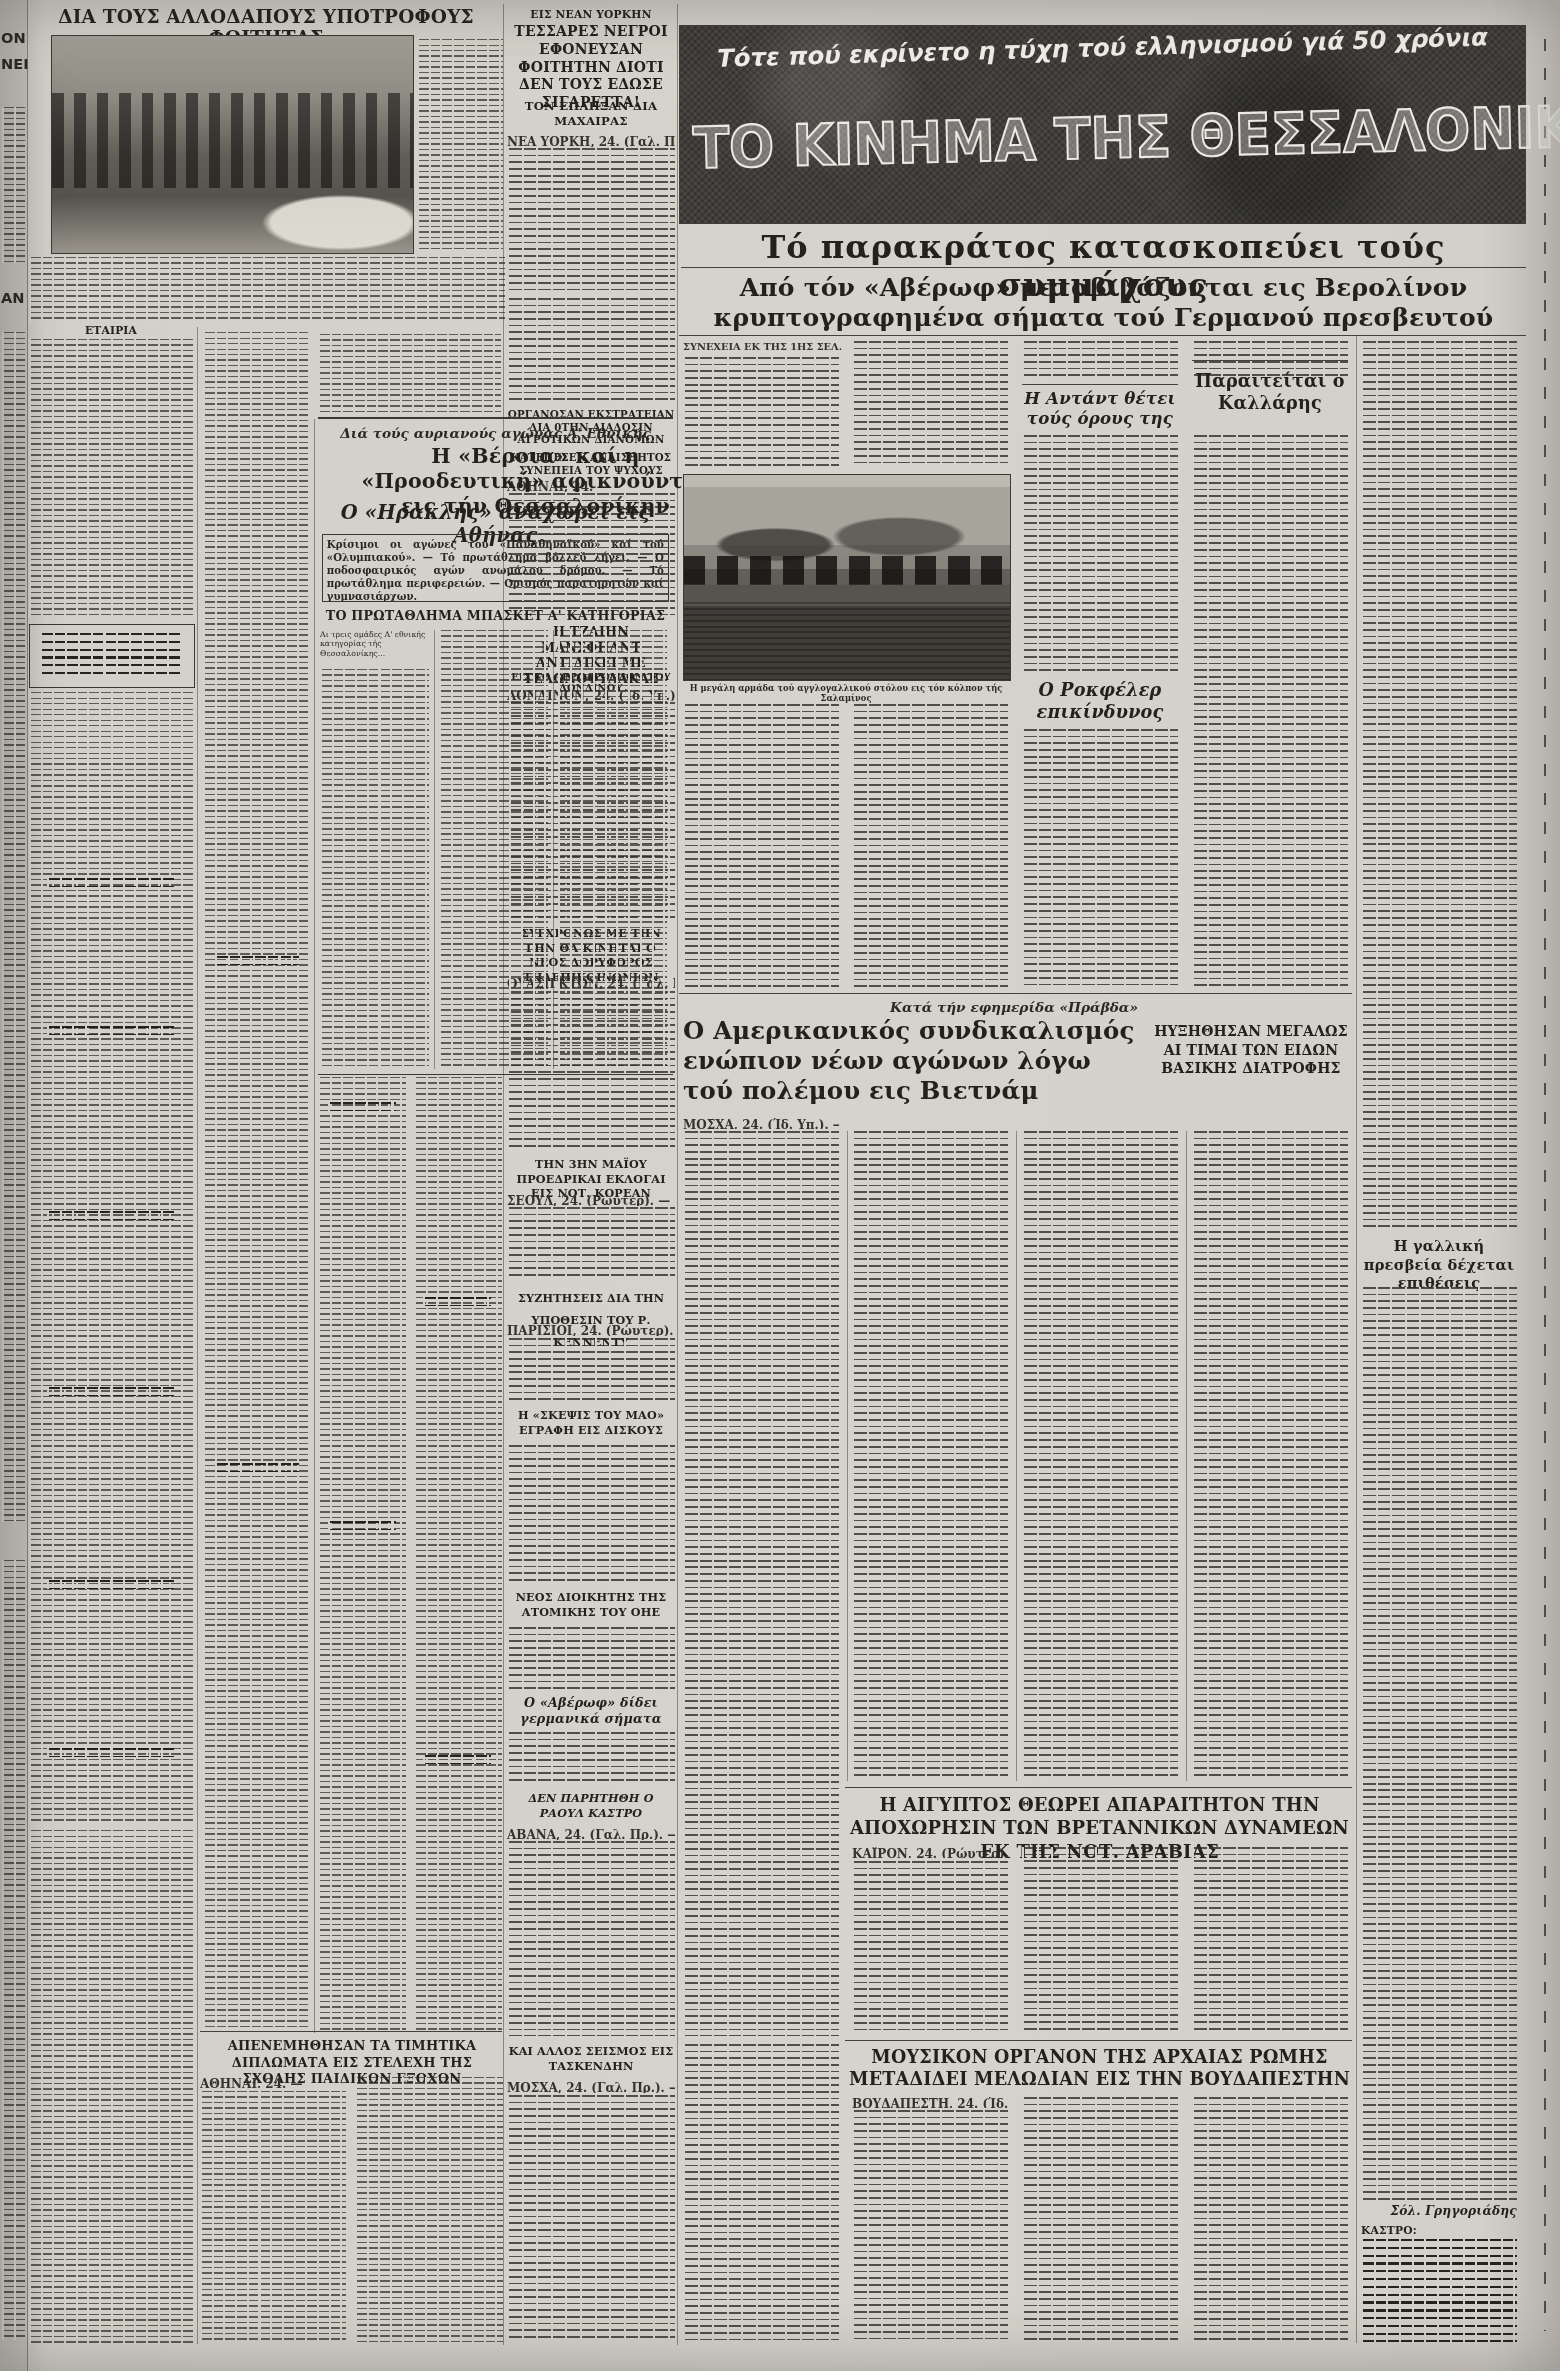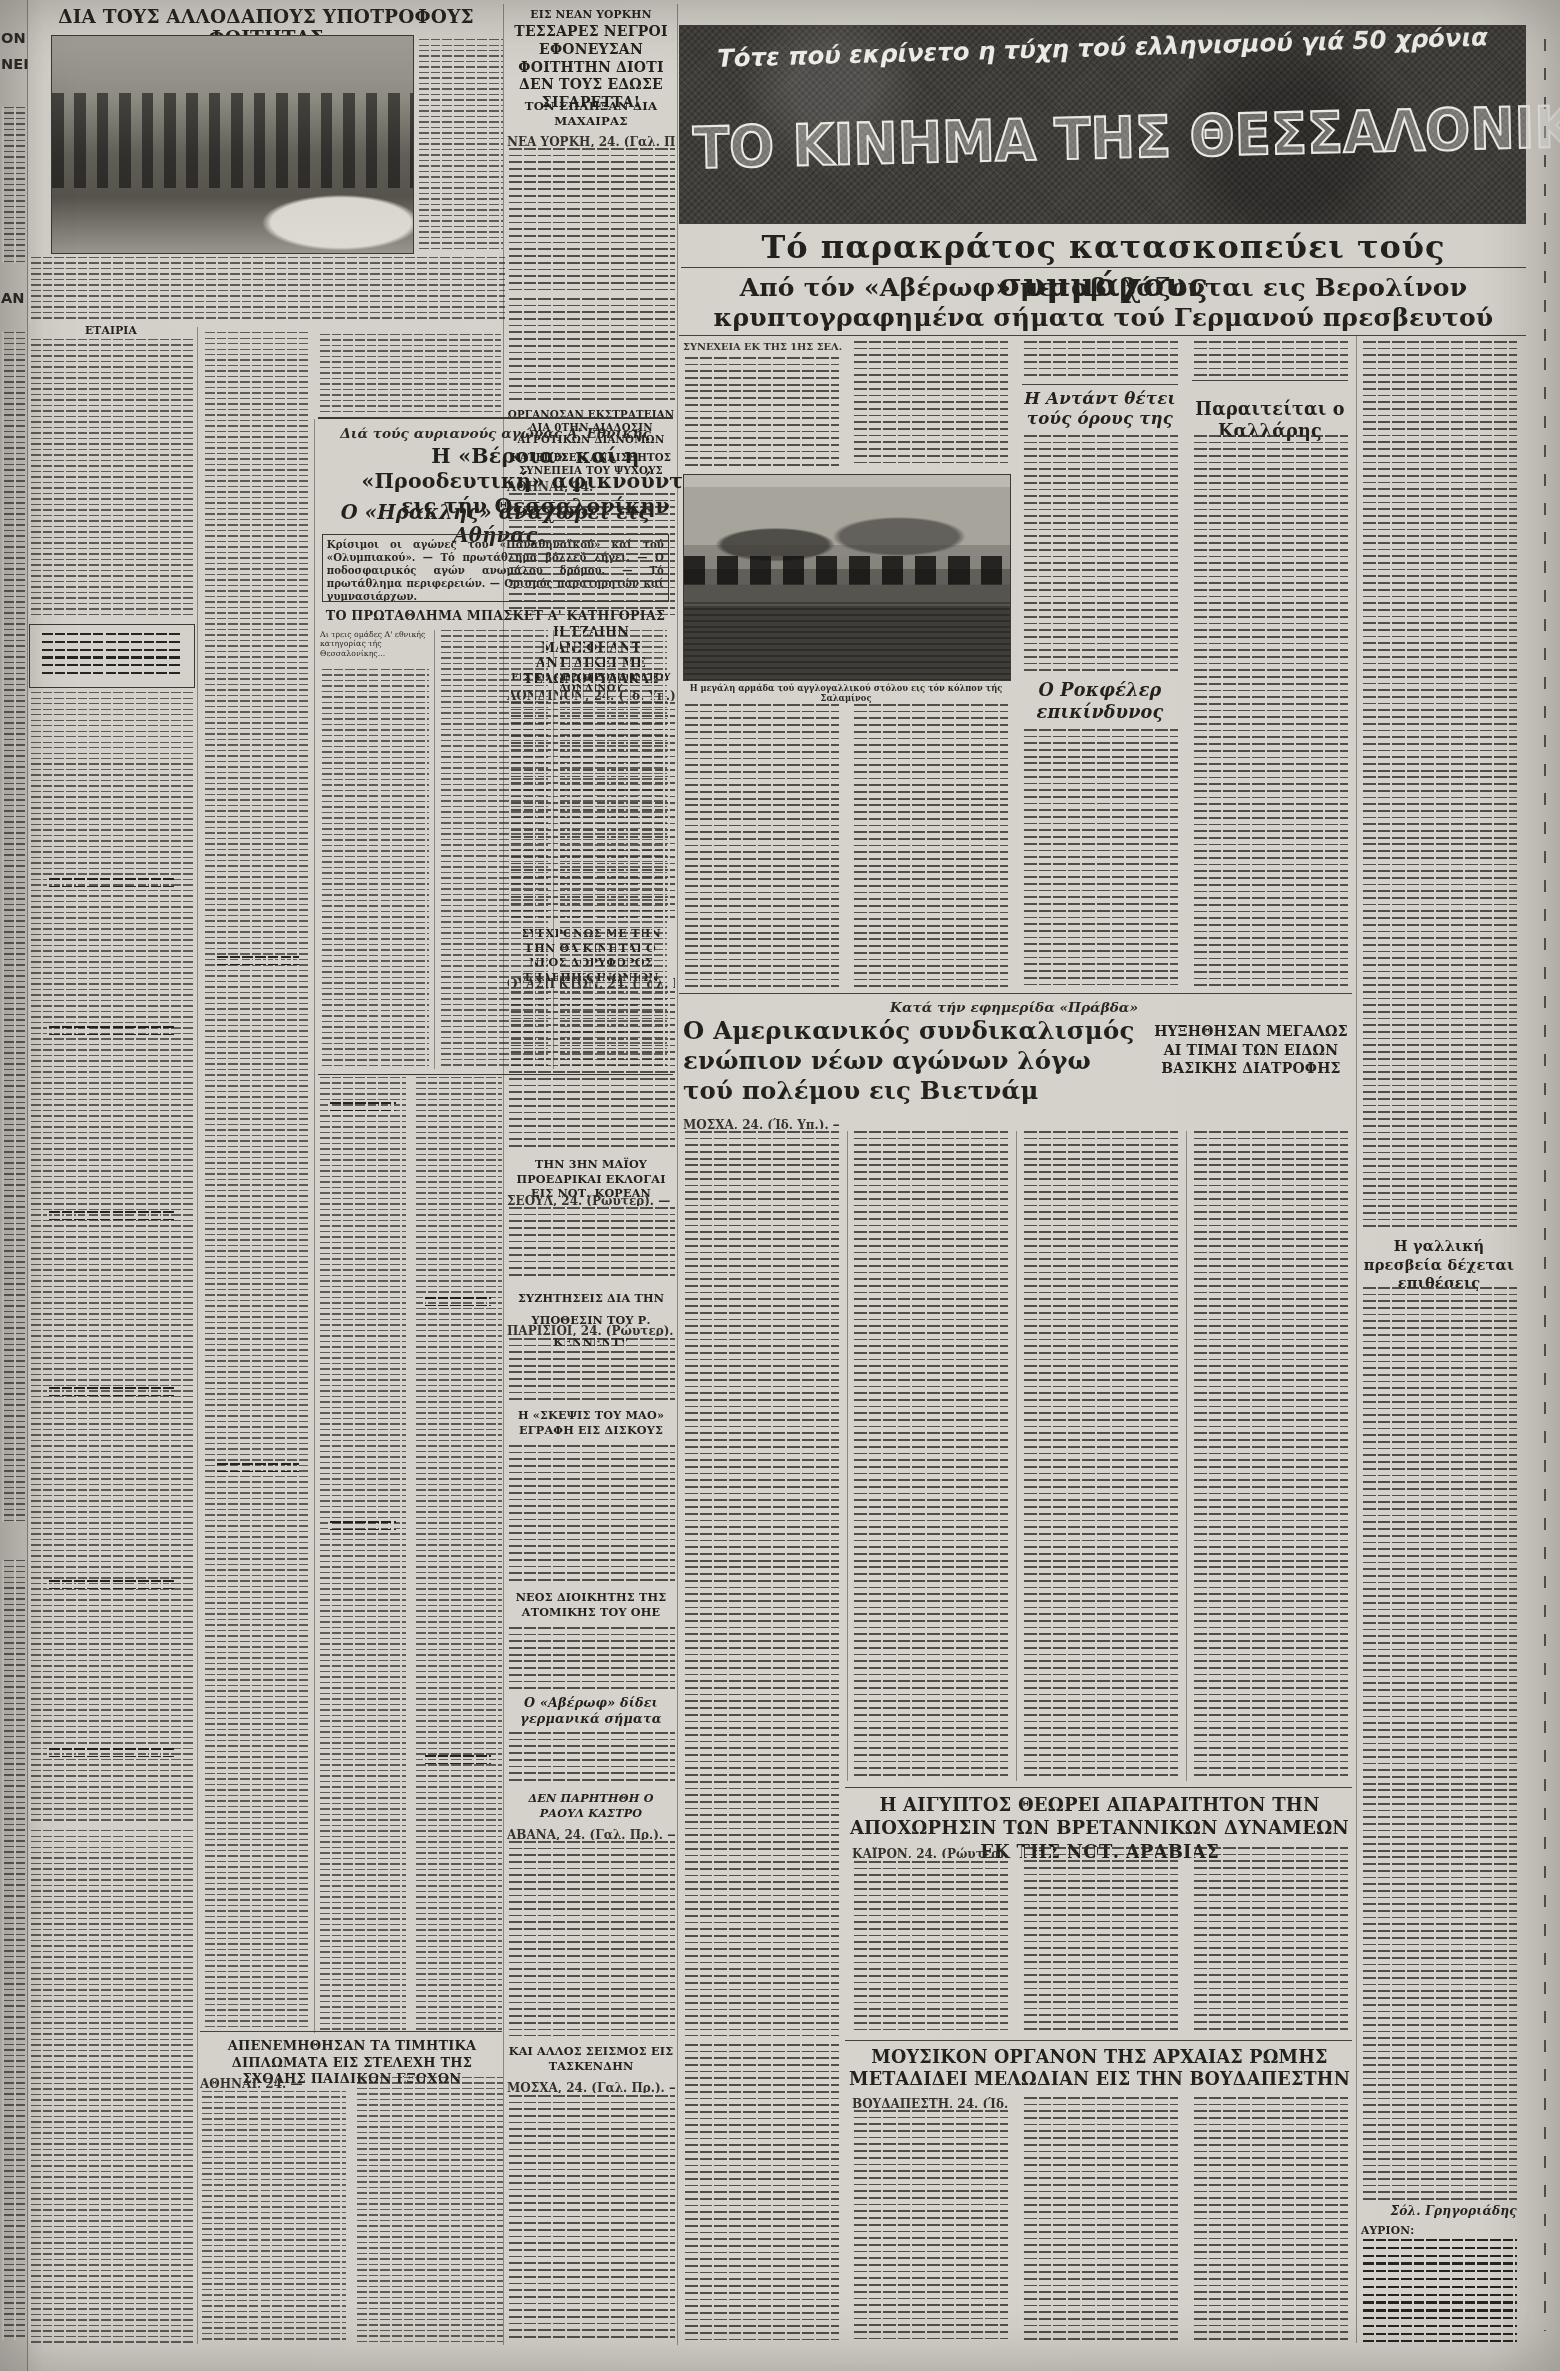--- a/index.html
+++ b/index.html
@@ -176,36 +176,36 @@
   <div class="abs hl ctr" style="left:681px;top:273px;width:845px;height:60px;font-size:25px;line-height:30px;">Από τόν «Αβέρωφ» μεταβιβάζονται εις Βερολίνον κρυπτογραφημένα σήματα τού Γερμανού πρεσβευτού</div>
   <div class="abs rule" style="left:679px;top:335px;width:847px;height:1px;"></div>
   <div class="abs dl" style="left:683px;top:341px;width:176px;height:11.7px;font-size:9.8px;">ΣΥΝΕΧΕΙΑ ΕΚ ΤΗΣ 1ΗΣ ΣΕΛ.</div>
 
   <div class="abs sim" style="left:683px;top:357px;width:156px;height:111px;"></div>
   <div class="abs sim" style="left:852px;top:341px;width:156px;height:127px;"></div>
   <div class="abs sim" style="left:1022px;top:341px;width:156px;height:39px;"></div>
   <div class="abs hl i ctr" style="left:1022px;top:384px;width:156px;height:43px;font-size:16.6px;line-height:20.5px;border-top:1px solid #45423c;padding-top:2.9px;">Η Αντάντ θέτει τούς όρους της</div>
   <div class="abs sim" style="left:1022px;top:435px;width:156px;height:238px;"></div>
   <div class="abs sim" style="left:1192px;top:341px;width:156px;height:35px;"></div>
-  <div class="abs hl ctr" style="left:1192px;top:380px;width:156px;height:47px;font-size:17.6px;line-height:22.4px;border-top:1px solid #45423c;padding-top:17px;">Παραιτείται ο Καλλάρης</div>
+  <div class="abs hl ctr" style="left:1192px;top:360px;width:156px;height:47px;font-size:17.6px;line-height:22.4px;border-top:1px solid #45423c;padding-top:9px;">Παραιτείται ο Καλλάρης</div>
   <div class="abs sim" style="left:1192px;top:435px;width:156px;height:556px;"></div>
 
   <div class="abs photo photo-fleet" style="left:683px;top:474px;width:326px;height:205px;"></div>
   <div class="abs ctr" style="left:683px;top:683px;width:326px;height:13.7px;font-size:8.3px;font-weight:700;">Η μεγάλη αρμάδα τού αγγλογαλλικού στόλου εις τόν κόλπον τής Σαλαμίνος</div>
   <div class="abs sim" style="left:683px;top:704px;width:156px;height:285px;"></div>
   <div class="abs sim" style="left:852px;top:704px;width:156px;height:285px;"></div>
 
   <div class="abs hl i ctr" style="left:1022px;top:679px;width:156px;height:45px;font-size:17.6px;line-height:21.5px;">Ο Ροκφέλερ επικίνδυνος</div>
   <div class="abs sim" style="left:1022px;top:729px;width:156px;height:259px;"></div>
 
   <div class="abs sim" style="left:1361px;top:341px;width:156px;height:891px;"></div>
   <div class="abs hl ctr" style="left:1361px;top:1237px;width:156px;height:45px;font-size:14.6px;line-height:18.5px;">Η γαλλική πρεσβεία δέχεται επιθέσεις</div>
   <div class="abs sim" style="left:1361px;top:1287px;width:156px;height:913px;"></div>
   <div class="abs hl i" style="left:1361px;top:2204px;width:156px;height:15.6px;font-size:12.2px;text-align:right;">Σόλ. Γρηγοριάδης</div>
-  <div class="abs hl" style="left:1361px;top:2224px;width:68px;height:12.7px;font-size:10.7px;">ΑΥΡΙΟΝ:</div>
+  <div class="abs hl" style="left:1361px;top:2224px;width:68px;height:12.7px;font-size:10.7px;">ΚΑΣΤΡΟ:</div>
   <div class="abs simbold" style="left:1361px;top:2239px;width:156px;height:103px;"></div>
 
   <div class="abs rule" style="left:679px;top:993px;width:673px;height:1px;"></div>
   <div class="abs b i ctr" style="left:741px;top:999px;width:546px;height:15.6px;font-size:13.7px;">Κατά τήν εφημερίδα «Πράβδα»</div>
   <div class="abs hl" style="left:683px;top:1016px;width:458px;height:94px;font-size:24.4px;line-height:30px;">Ο Αμερικανικός συνδικαλισμός ενώπιον νέων αγώνων λόγω τού πολέμου εις Βιετνάμ</div>
   <div class="abs hl ctr" style="left:1151px;top:1022px;width:200px;height:82px;font-size:14px;line-height:18.5px;">ΗΥΞΗΘΗΣΑΝ ΜΕΓΑΛΩΣ ΑΙ ΤΙΜΑΙ ΤΩΝ ΕΙΔΩΝ ΒΑΣΙΚΗΣ ΔΙΑΤΡΟΦΗΣ</div>
   <div class="abs dl" style="left:683px;top:1118px;width:156px;height:10.7px;">ΜΟΣΧΑ, 24. (Ίδ. Υπ.). —</div>
   <div class="abs sim" style="left:683px;top:1131px;width:156px;height:905px;"></div>
   <div class="abs sim" style="left:852px;top:1131px;width:156px;height:650px;"></div>
   <div class="abs sim" style="left:1022px;top:1131px;width:156px;height:650px;"></div>

